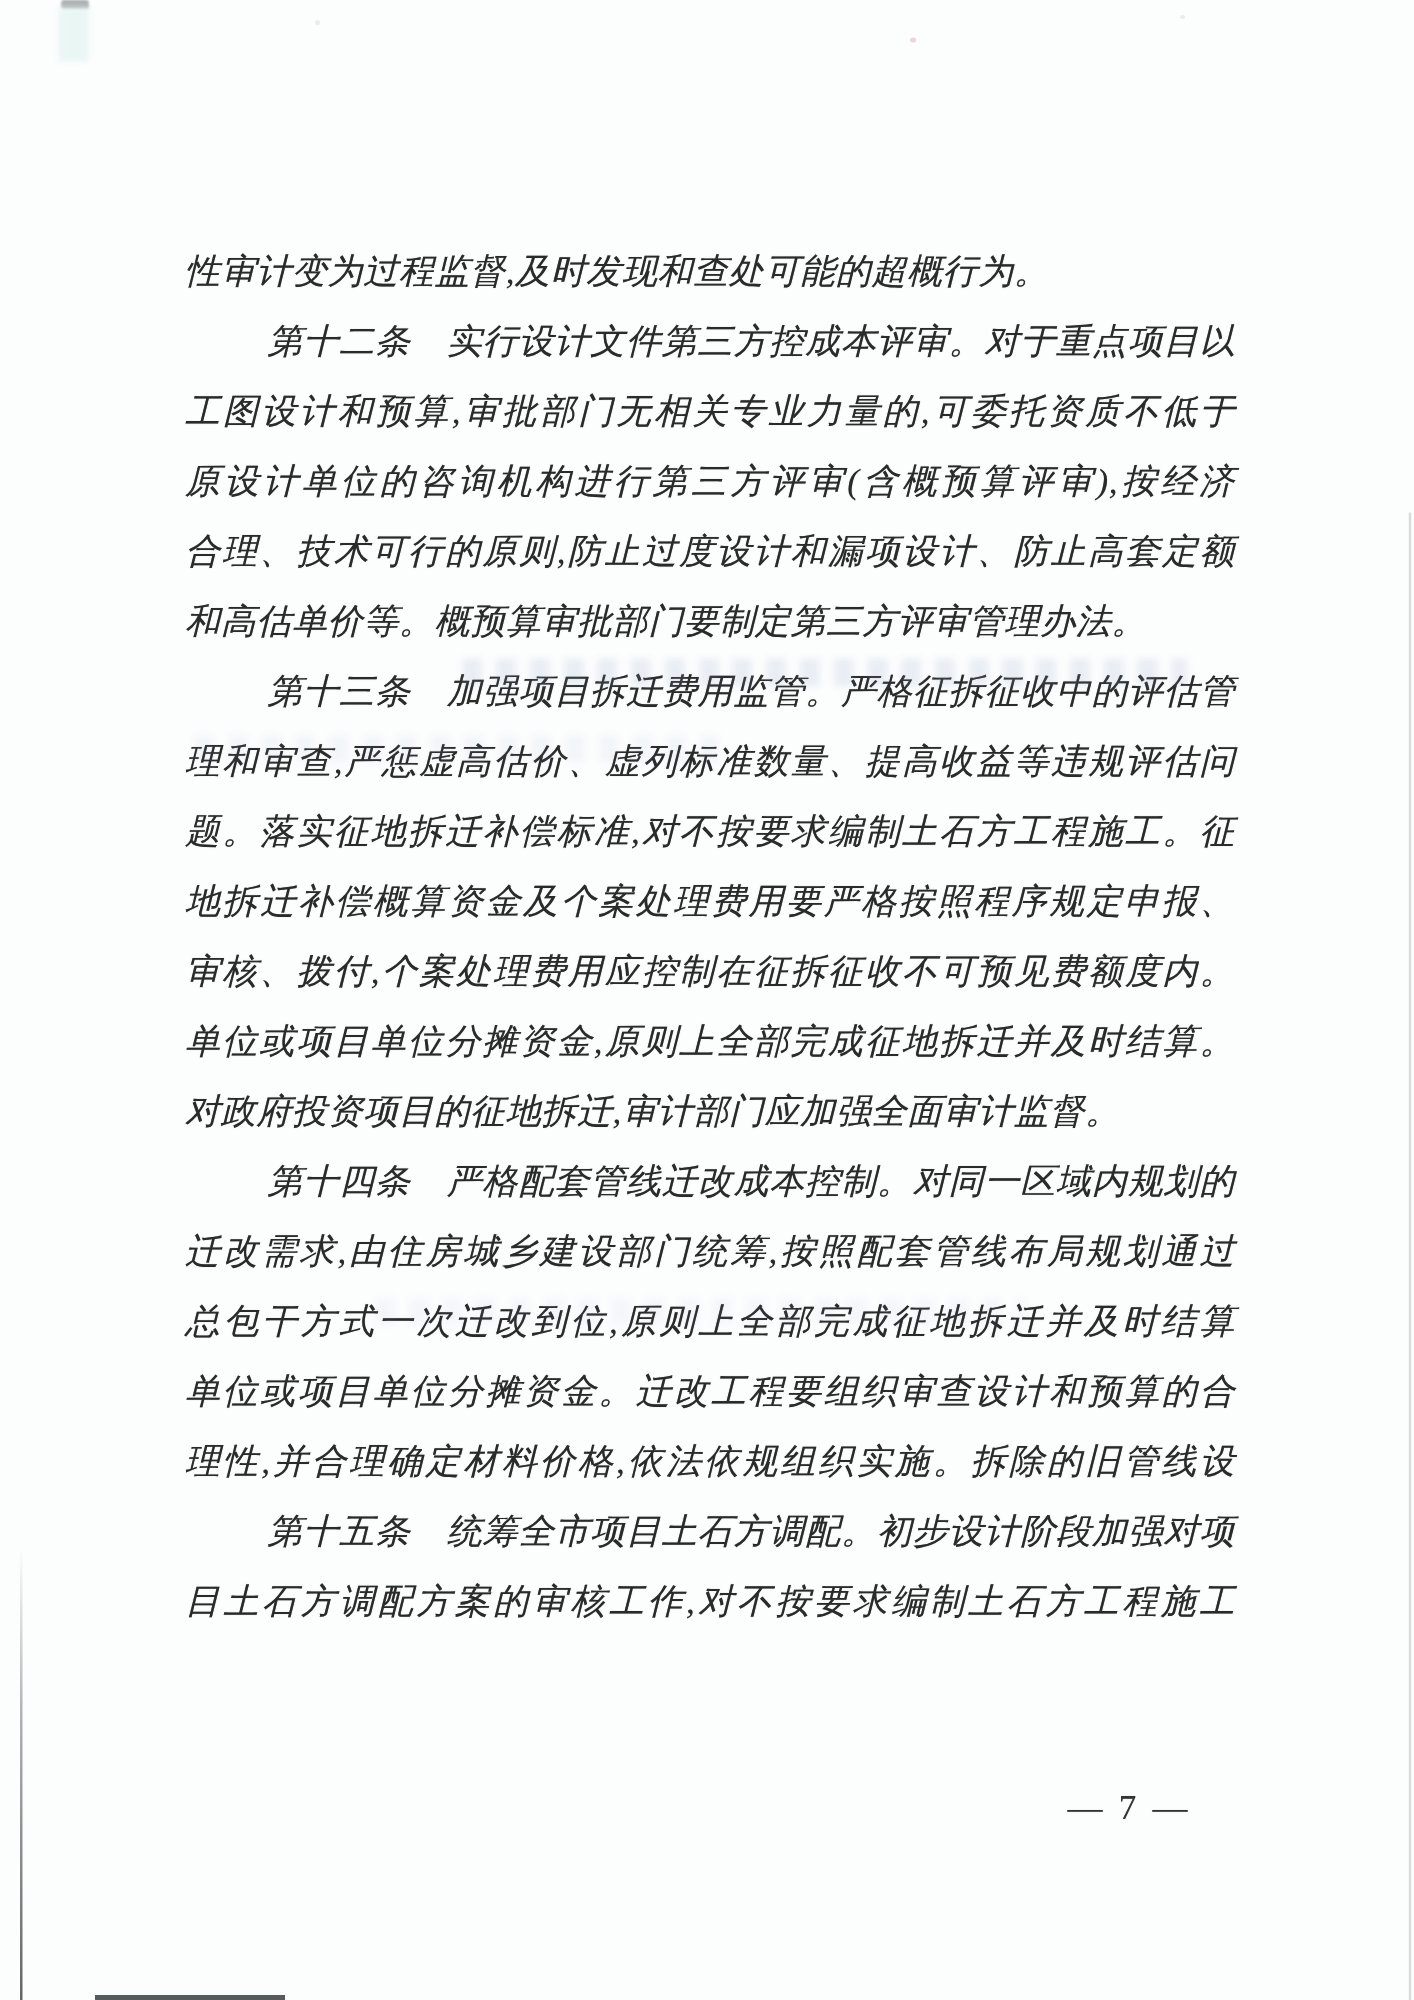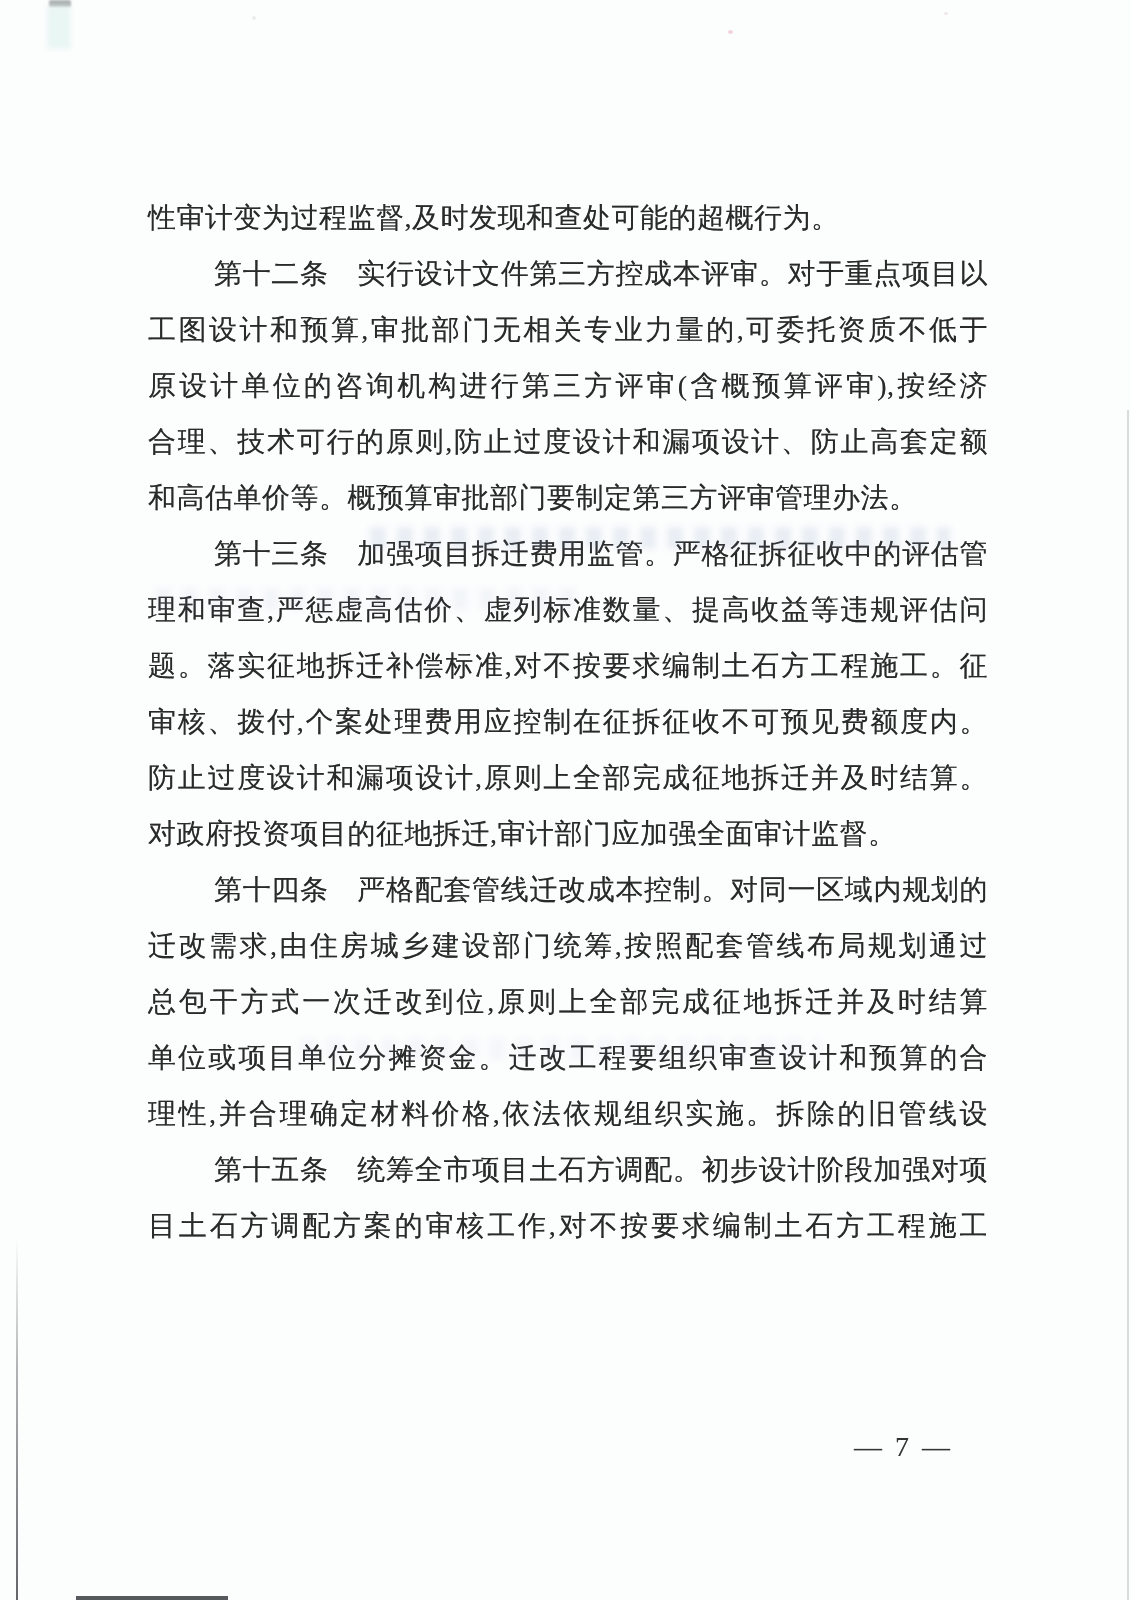--- a/index.html
+++ b/index.html
@@ -26,20 +26,21 @@
   }
   .line {
     height: 56px;
     line-height: 56px;
     font-size: 28px;
     letter-spacing: 0.5px;
     text-align: justify;
     text-align-last: justify;
     white-space: nowrap;
     text-shadow: 0 0 0.6px rgba(40,40,40,0.55);
+    font-style: italic;
   }
   .line.end {
     text-align-last: left;
   }
   .line.indent {
     text-indent: 66px;
   }
   .page-number {
     position: absolute;
     left: 700px;
@@ -98,22 +99,23 @@
   <div class="text-block">
     <div class="line end">性审计变为过程监督,及时发现和查处可能的超概行为。</div>
     <div class="line indent">第十二条　实行设计文件第三方控成本评审。对于重点项目以</div>
     <div class="line">工图设计和预算,审批部门无相关专业力量的,可委托资质不低于</div>
     <div class="line">原设计单位的咨询机构进行第三方评审(含概预算评审),按经济</div>
     <div class="line">合理、技术可行的原则,防止过度设计和漏项设计、防止高套定额</div>
     <div class="line end">和高估单价等。概预算审批部门要制定第三方评审管理办法。</div>
     <div class="line indent">第十三条　加强项目拆迁费用监管。严格征拆征收中的评估管</div>
     <div class="line">理和审查,严惩虚高估价、虚列标准数量、提高收益等违规评估问</div>
     <div class="line">题。落实征地拆迁补偿标准,对不按要求编制土石方工程施工。征</div>
+    <div class="line">地拆迁补偿概算资金及个案处理费用要严格按照程序规定申报、</div>
     <div class="line">审核、拨付,个案处理费用应控制在征拆征收不可预见费额度内。</div>
-    <div class="line">防止过度设计和漏项设计,原则上全部完成征地拆迁并及时结算。</div>
+    <div class="line">单位或项目单位分摊资金,原则上全部完成征地拆迁并及时结算。</div>
     <div class="line end">对政府投资项目的征地拆迁,审计部门应加强全面审计监督。</div>
     <div class="line indent">第十四条　严格配套管线迁改成本控制。对同一区域内规划的</div>
     <div class="line">迁改需求,由住房城乡建设部门统筹,按照配套管线布局规划通过</div>
     <div class="line">总包干方式一次迁改到位,原则上全部完成征地拆迁并及时结算</div>
     <div class="line">单位或项目单位分摊资金。迁改工程要组织审查设计和预算的合</div>
     <div class="line">理性,并合理确定材料价格,依法依规组织实施。拆除的旧管线设</div>
     <div class="line indent">第十五条　统筹全市项目土石方调配。初步设计阶段加强对项</div>
     <div class="line">目土石方调配方案的审核工作,对不按要求编制土石方工程施工</div>
   </div>
 

